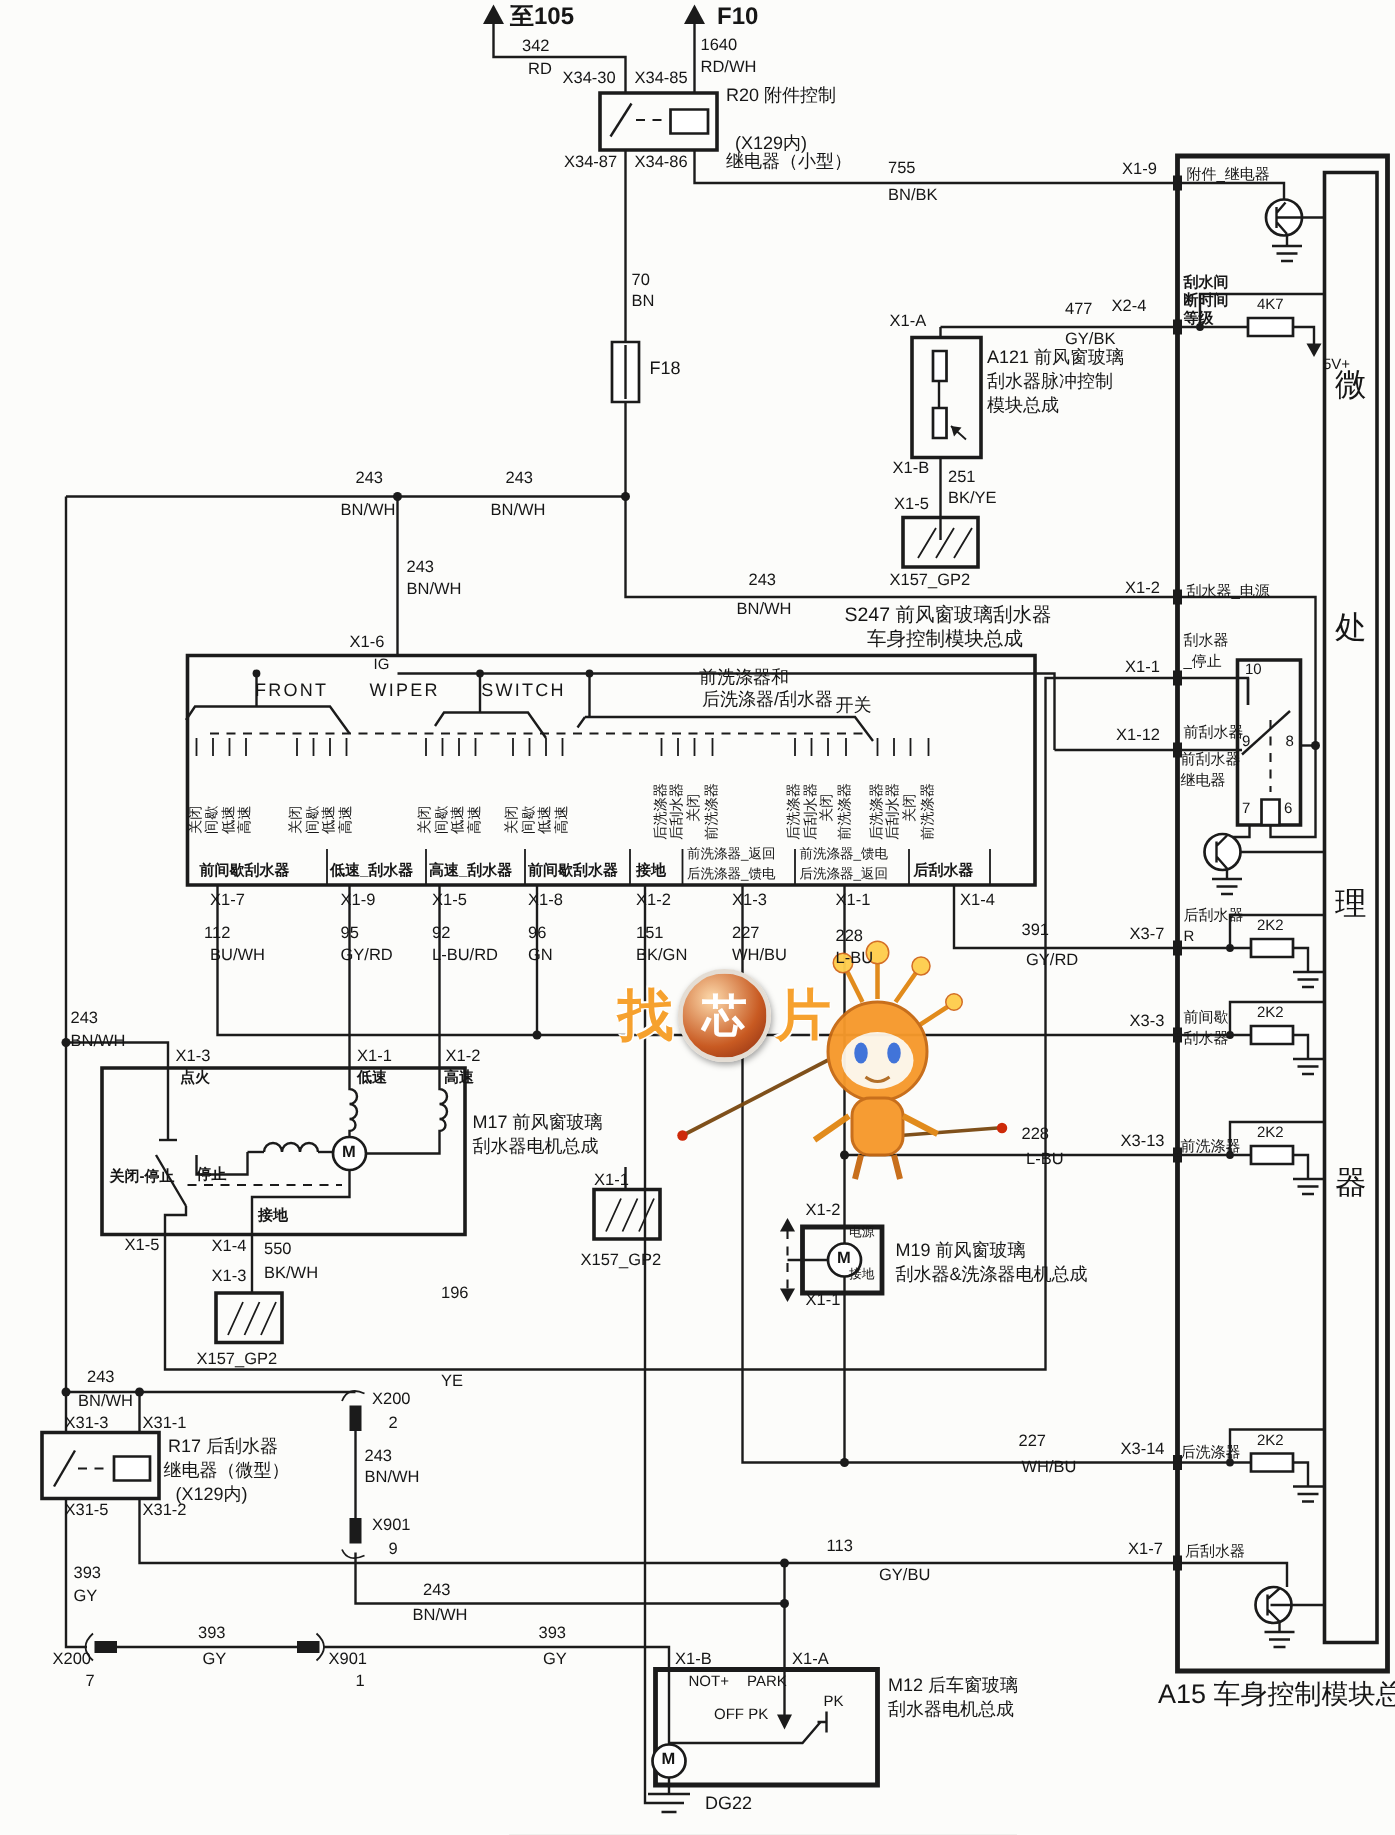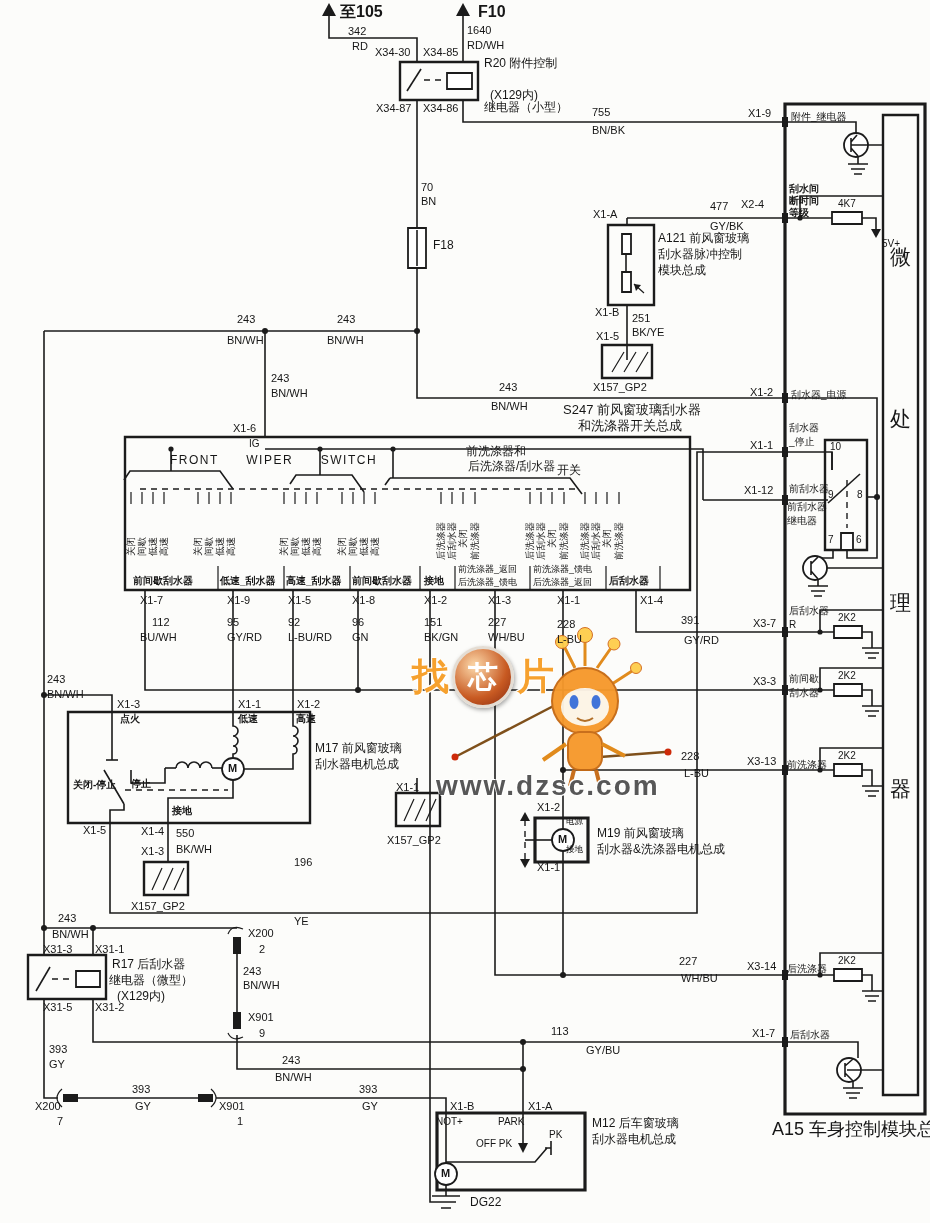--- a/index.html
+++ b/index.html
@@ -317,21 +317,20 @@
     <path d="M566,744 L543,760 M602,744 L625,756" stroke="#e08714" stroke-width="4" fill="none"></path>
     <path d="M574,770 L570,786 M596,770 L600,786" stroke="#c66a14" stroke-width="4" fill="none"></path>
   </g>
 </svg>
 
 <div class="wm1">
   <span>找</span>
   <span class="wmb">芯</span>
   <span>片</span>
 </div>
-<div class="wm3">www.dzsc.com</div>
 
 <div class="lbl t16" style="left: 340px; top: 3px;">至105</div>
     <div class="lbl t16" style="left: 478px; top: 3px;">F10</div>
     <div class="lbl" style="left: 348px; top: 25px;">342</div>
     <div class="lbl" style="left: 352px; top: 40px;">RD</div>
     <div class="lbl" style="left: 467px; top: 24px;">1640</div>
     <div class="lbl" style="left: 467px; top: 39px;">RD/WH</div>
     <div class="lbl" style="left: 375px; top: 46px;">X34-30</div>
     <div class="lbl" style="left: 423px; top: 46px;">X34-85</div>
     <div class="lbl" style="left: 376px; top: 102px;">X34-87</div>
@@ -371,21 +370,21 @@
     <div class="lbl" style="left: 227px; top: 334px;">BN/WH</div>
     <div class="lbl" style="left: 337px; top: 313px;">243</div>
     <div class="lbl" style="left: 327px; top: 334px;">BN/WH</div>
     <div class="lbl" style="left: 271px; top: 372px;">243</div>
     <div class="lbl" style="left: 271px; top: 387px;">BN/WH</div>
     <div class="lbl" style="left: 499px; top: 381px;">243</div>
     <div class="lbl" style="left: 491px; top: 400px;">BN/WH</div>
     <div class="lbl" style="left: 750px; top: 386px;">X1-2</div>
     <div class="lbl t10" style="left: 791px; top: 389px;">刮水器_电源</div>
     <div class="lbl t13" style="left: 563px; top: 403px;">S247 前风窗玻璃刮水器</div>
-    <div class="lbl t13" style="left: 578px; top: 419px;">和洗涤器开关总成</div>
+    <div class="lbl t13" style="left: 578px; top: 419px;">车身控制模块总成</div>
     <div class="lbl" style="left: 750px; top: 439px;">X1-1</div>
     <div class="lbl t10" style="left: 789px; top: 422px;">刮水器</div>
     <div class="lbl t10" style="left: 789px; top: 436px;">_停止</div>
     <div class="lbl t10" style="left: 830px; top: 441px;">10</div>
     <div class="lbl" style="left: 744px; top: 484px;">X1-12</div>
     <div class="lbl t10" style="left: 789px; top: 483px;">前刮水器</div>
     <div class="lbl t10" style="left: 828px; top: 489px;">9</div>
     <div class="lbl t10" style="left: 857px; top: 489px;">8</div>
     <div class="lbl t10" style="left: 787px; top: 501px;">前刮水器</div>
     <div class="lbl t10" style="left: 787px; top: 515px;">继电器</div>
@@ -408,21 +407,21 @@
     <div class="lbl t9" style="left: 533px; top: 577px;">后洗涤器_返回</div>
     <div class="lbl t95" style="left: 609px; top: 575px;">后刮水器</div>
     <div class="lbl" style="left: 140px; top: 594px;">X1-7</div>
     <div class="lbl" style="left: 227px; top: 594px;">X1-9</div>
     <div class="lbl" style="left: 288px; top: 594px;">X1-5</div>
     <div class="lbl" style="left: 352px; top: 594px;">X1-8</div>
     <div class="lbl" style="left: 424px; top: 594px;">X1-2</div>
     <div class="lbl" style="left: 488px; top: 594px;">X1-3</div>
     <div class="lbl" style="left: 557px; top: 594px;">X1-1</div>
     <div class="lbl" style="left: 640px; top: 594px;">X1-4</div>
-    <div class="lbl" style="left: 152px; top: 616px; text-align: right;">112</div>
+    <div class="lbl" style="left: 136px; top: 616px; text-align: right;">112</div>
     <div class="lbl" style="left: 140px; top: 631px;">BU/WH</div>
     <div class="lbl" style="left: 227px; top: 616px;">95</div>
     <div class="lbl" style="left: 227px; top: 631px;">GY/RD</div>
     <div class="lbl" style="left: 288px; top: 616px;">92</div>
     <div class="lbl" style="left: 288px; top: 631px;">L-BU/RD</div>
     <div class="lbl" style="left: 352px; top: 616px;">96</div>
     <div class="lbl" style="left: 352px; top: 631px;">GN</div>
     <div class="lbl" style="left: 424px; top: 616px;">151</div>
     <div class="lbl" style="left: 424px; top: 631px;">BK/GN</div>
     <div class="lbl" style="left: 488px; top: 616px;">227</div>
@@ -505,21 +504,21 @@
     <div class="lbl" style="left: 132px; top: 1083px;">393</div>
     <div class="lbl" style="left: 135px; top: 1100px;">GY</div>
     <div class="lbl" style="left: 219px; top: 1100px;">X901</div>
     <div class="lbl" style="left: 237px; top: 1115px;">1</div>
     <div class="lbl" style="left: 359px; top: 1083px;">393</div>
     <div class="lbl" style="left: 362px; top: 1100px;">GY</div>
     <div class="lbl" style="left: 551px; top: 1025px;">113</div>
     <div class="lbl" style="left: 554px; top: 1044px; margin-left: 32px;">GY/BU</div>
     <div class="lbl" style="left: 450px; top: 1100px;">X1-B</div>
     <div class="lbl" style="left: 528px; top: 1100px;">X1-A</div>
-    <div class="lbl t10" style="left: 436px; top: 1116px;">NOT+</div>
+    <div class="lbl t10" style="left: 459px; top: 1116px;">NOT+</div>
     <div class="lbl t10" style="left: 498px; top: 1116px;">PARK</div>
     <div class="lbl t10" style="left: 476px; top: 1138px;">OFF PK</div>
     <div class="lbl t10" style="left: 549px; top: 1129px;">PK</div>
     <div class="lbl t12" style="left: 592px; top: 1117px;">M12 后车窗玻璃</div>
     <div class="lbl t12" style="left: 592px; top: 1133px;">刮水器电机总成</div>
     <div class="lbl t12" style="left: 470px; top: 1196px;">DG22</div>
     <div class="lbl mlab" style="left: 228px; top: 762px;">M</div>
     <div class="lbl mlab" style="left: 558px; top: 833px;">M</div>
     <div class="lbl mlab" style="left: 441px; top: 1167px;">M</div>
     <div class="vl" style="left: 126px; top: 556px;">关闭</div>

